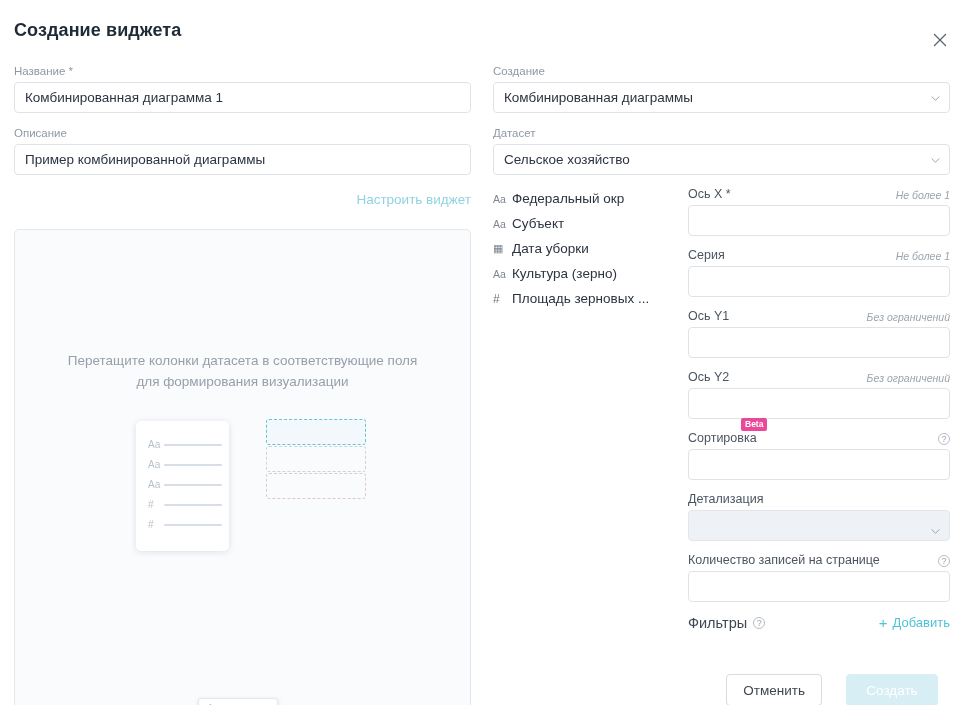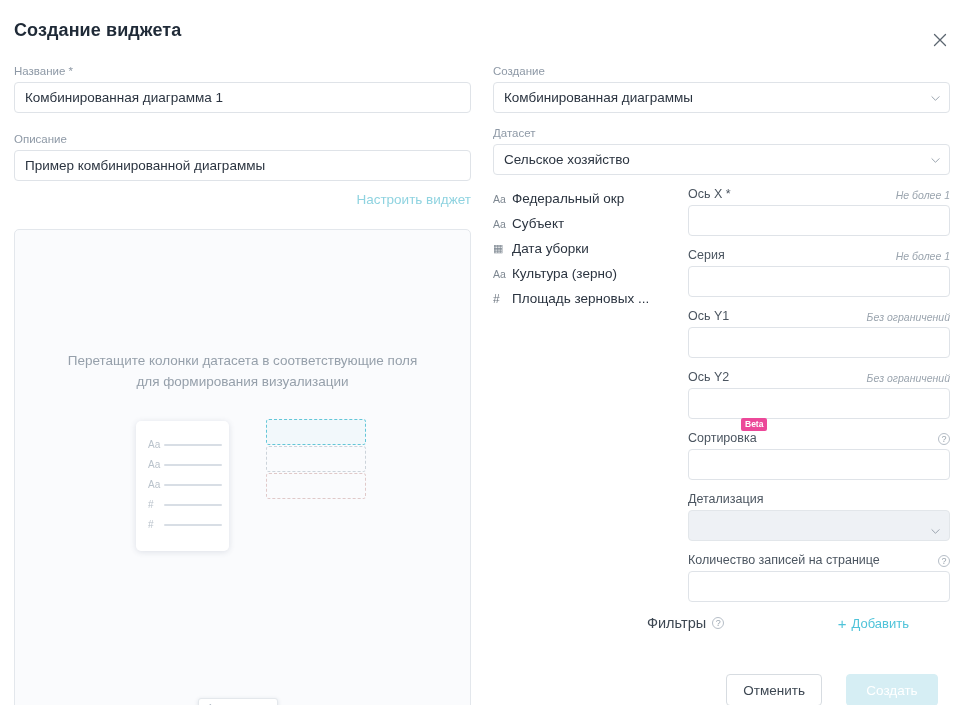--- a/index.html
+++ b/index.html
@@ -75,21 +75,21 @@
     color: #9aa4ae;
   }
   .select-box .chev svg { display: block; }
 
   
   .left-col {
     position: absolute;
     left: 14px; top: 64px;
     width: 457px;
   }
-  .left-col .field + .field { margin-top: 19px; }
+  .left-col .field + .field { margin-top: 13px; }
 
   .configure-link {
     position: absolute;
     left: 14px; top: 192px;
     width: 457px;
     text-align: right;
     font-size: 13.5px;
     color: #8fd3e0;
     cursor: pointer;
   }
@@ -252,24 +252,24 @@
     border-radius: 50%;
     color: #9aa4ae;
     font-size: 9px;
     line-height: 10px;
     text-align: center;
     display: inline-block;
     cursor: pointer;
   }
   .filters-row {
     position: absolute;
-    left: 647px; top: 615px;
+    left: 688px; top: 615px;
     width: 262px;
     display: flex;
-    align-items: center;
+    align-items: flex-start;
     justify-content: space-between;
   }
   .filters-label {
     font-size: 14.5px;
     color: #3d4752;
     display: flex; align-items: center; gap: 6px;
   }
   .add-filter {
     font-size: 13px;
     color: #4fc3d9;

